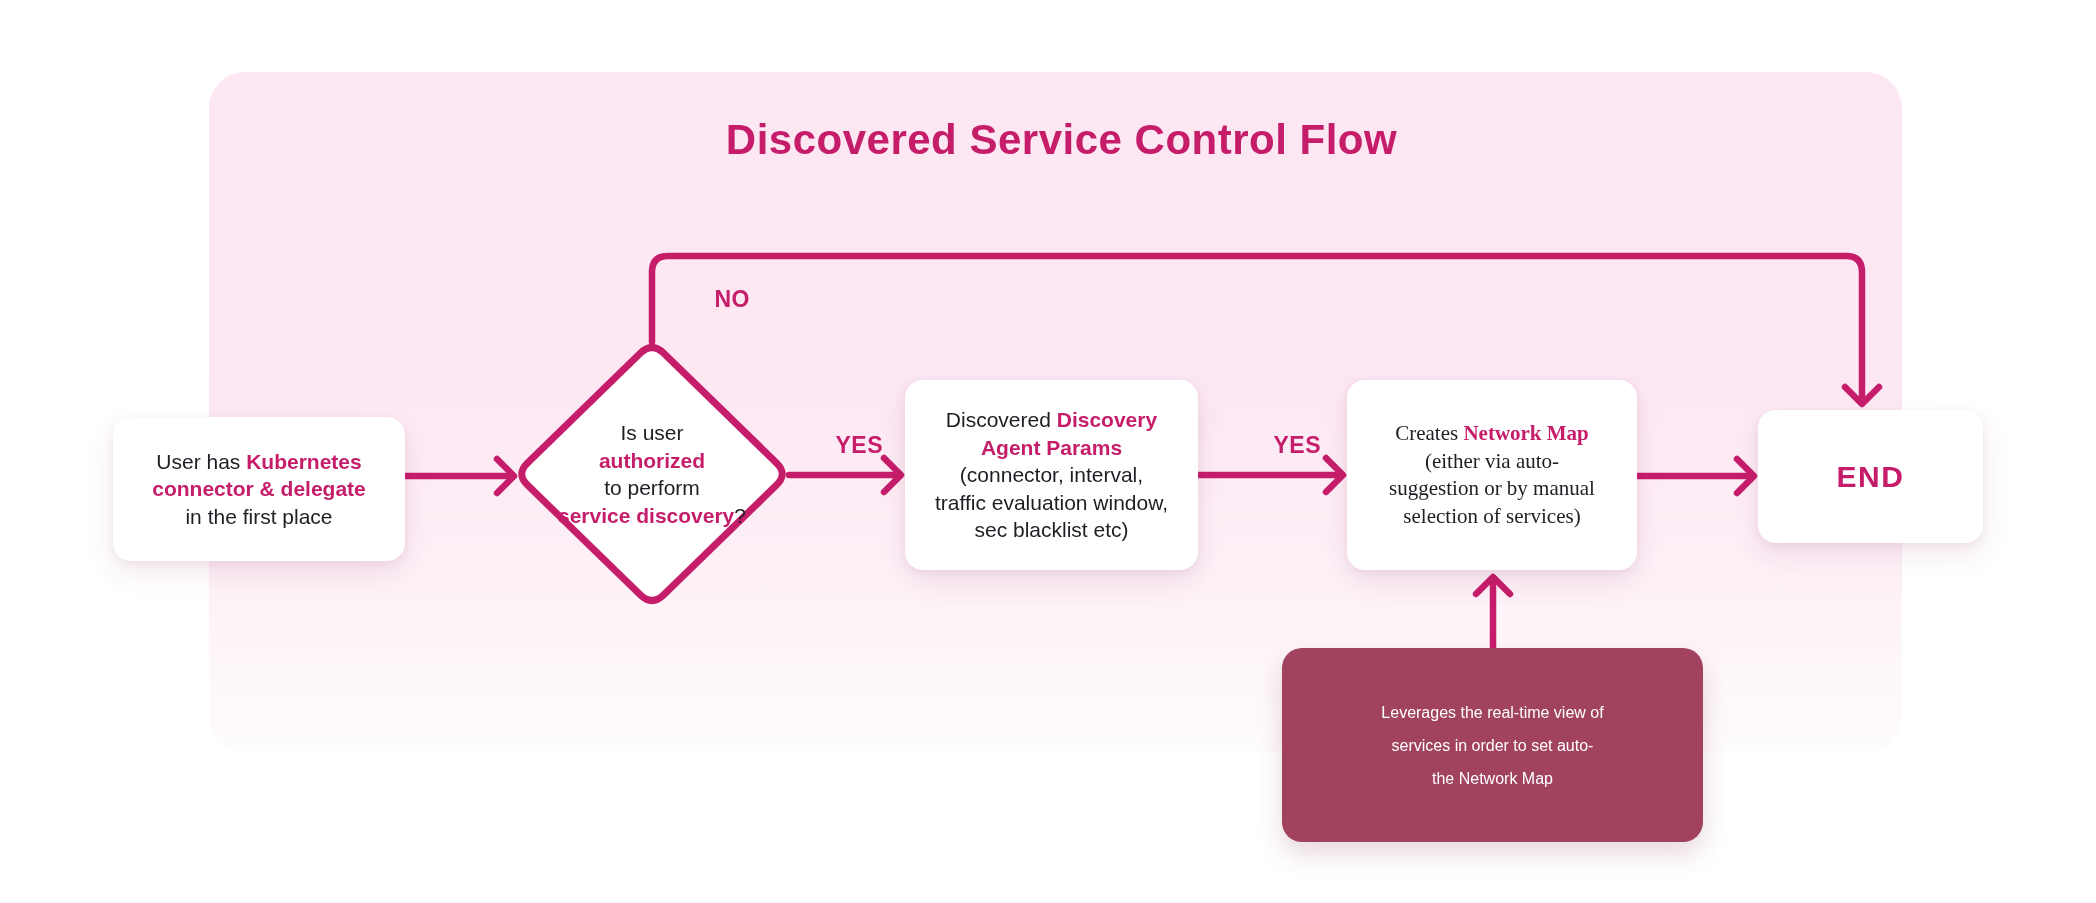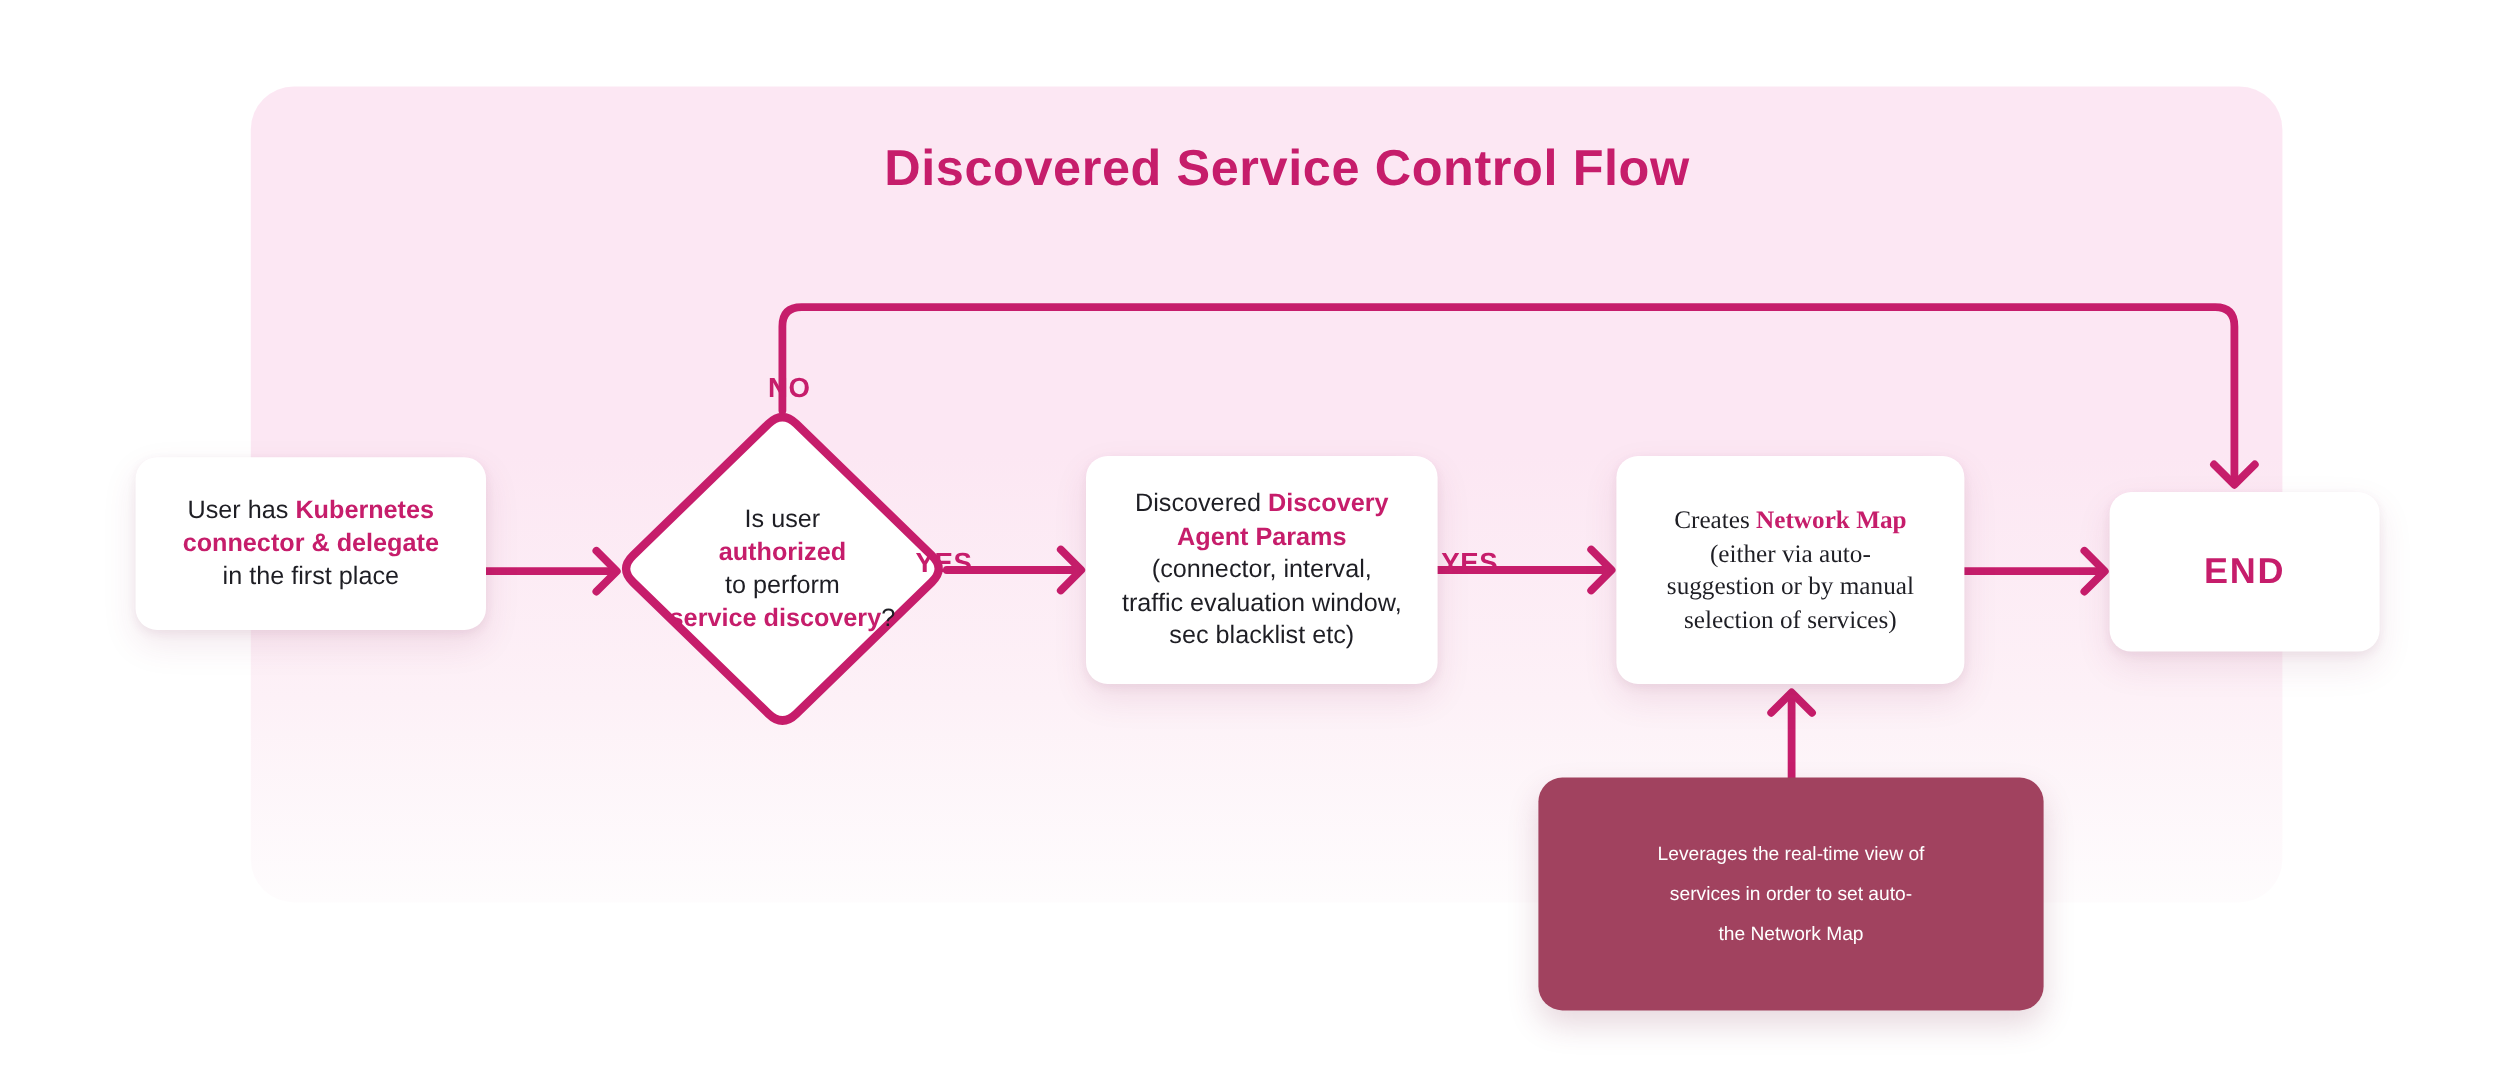--- a/index.html
+++ b/index.html
@@ -14,21 +14,21 @@
   }
   .bg {
     position: absolute;
     left: 209px; top: 72px;
     width: 1693px; height: 680px;
     border-radius: 36px;
     background: linear-gradient(180deg, var(--bg-top) 0%, var(--bg-top) 45%, #fdf1f7 75%, var(--bg-bottom) 100%);
   }
   .title {
     position: absolute;
-    left: 226px; top: 116px;
+    left: 215px; top: 116px;
     width: 1693px;
     text-align: center;
     font-size: 42px;
     font-weight: bold;
     letter-spacing: 0.5px;
     color: var(--accent);
   }
   svg.wires {
     position: absolute;
     left: 0; top: 0;
@@ -56,21 +56,21 @@
     justify-content: center;
     text-align: center;
     color: var(--text-dark);
     font-size: 21px;
     line-height: 27.5px;
   }
   .node .accent, .dtext .accent {
     color: var(--accent);
     font-weight: bold;
   }
-  .start-node  { left: 113px;  top: 381px; width: 292px; height: 144px; }
+  .start-node  { left: 113px;  top: 417px; width: 292px; height: 144px; }
   .config-node { left: 905px;  top: 380px; width: 293px; height: 190px; }
   .create-node { left: 1347px; top: 380px; width: 290px; height: 190px; font-family: Liberation Serif, serif; }
   .end-node {
     left: 1758px; top: 410px; width: 225px; height: 133px;
     font-size: 30px; font-weight: bold; letter-spacing: 1.5px;
     color: var(--accent);
   }
   .dtext {
     position: absolute;
     left: 532px; top: 394px;
@@ -92,26 +92,25 @@
     display: flex; flex-direction: column;
     align-items: center; justify-content: center;
     text-align: center;
     font-size: 16px;
     line-height: 33px;
     box-shadow: 0 12px 26px rgba(120, 40, 70, 0.18);
   }
   .edge-label {
     position: absolute;
     width: 120px;
-    text-align: left;
+    text-align: right;
     font-size: 23px;
     font-weight: bold;
     letter-spacing: 0.5px;
     color: var(--accent);
-    margin-top: 24px;
   }
   .yes-1 { left: 763px;  top: 432px; }
   .yes-2 { left: 1201px; top: 432px; }
   .no-1  { left: 640px;  top: 286px; width: 110px; }
 </style>
 </head>
 <body>
 
 <div class="canvas">
 

